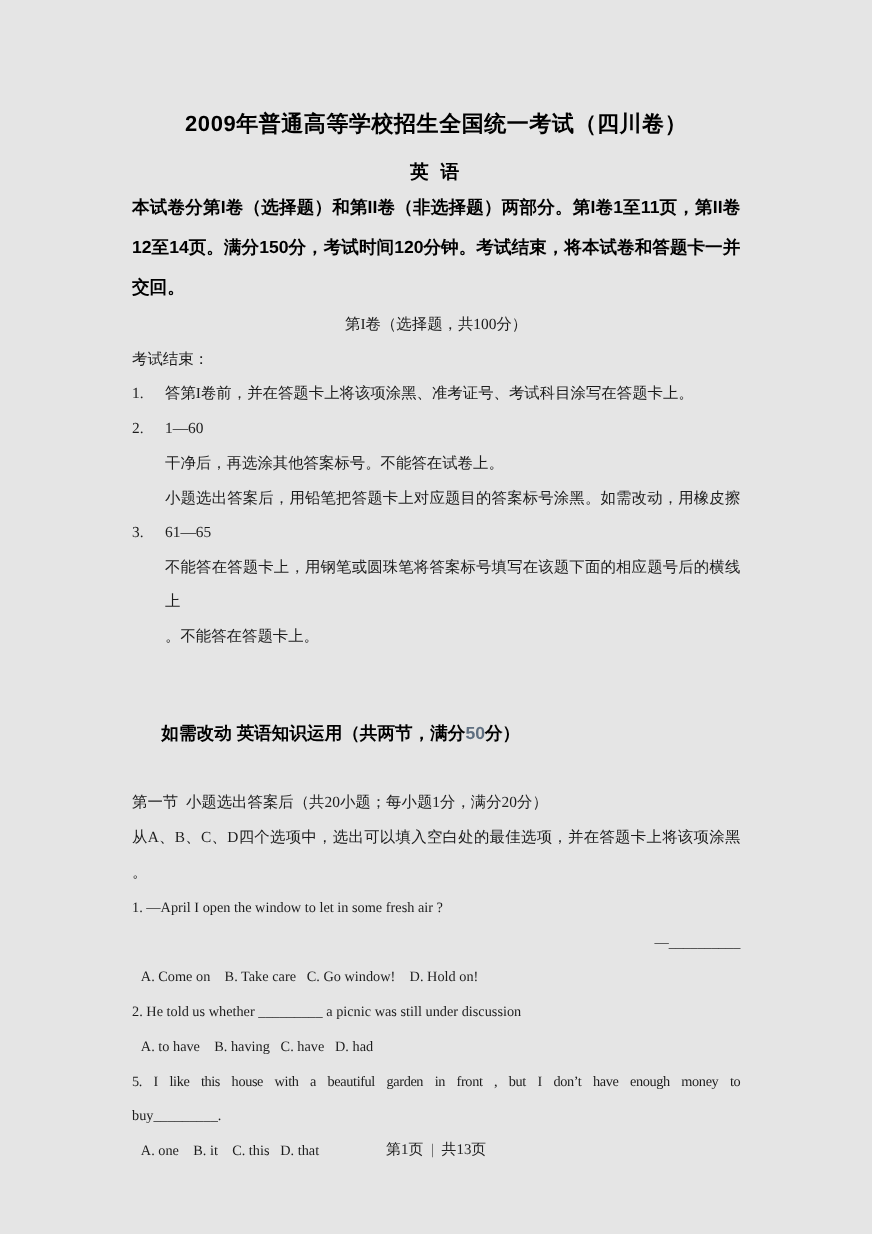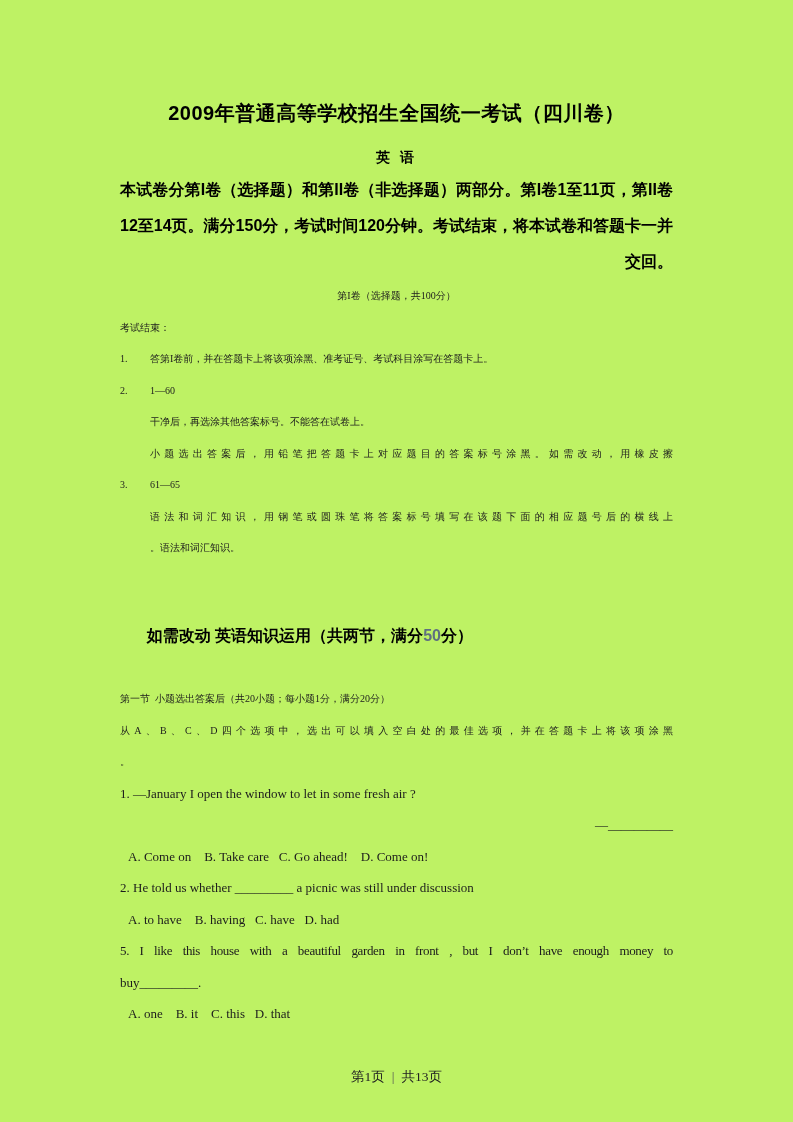--- a/index.html
+++ b/index.html
@@ -1,49 +1,48 @@
 <!DOCTYPE html>
 <html><head>
 <meta charset="utf-8">
 <style>
   html,body{margin:0;padding:0;background:#fff;}
   .page{
     position:relative;
     width:793px;height:1122px;
-    background:#bef264;
+    background:#e5e5e5;
     overflow:hidden;
     font-family:"Liberation Serif","DejaVu Serif",serif;
     color:#1c1c1c;
   }
   .content{position:absolute;left:120px;top:0;width:553px;}
-  .line{font-size:10px;line-height:31.5px;white-space:pre;color:#1c1c1c;}
+  .line{font-size:14px;line-height:31.5px;white-space:pre;color:#1c1c1c;}
   .en{font-size:13px;}
   .cn-bold{
     font-family:"Liberation Sans","DejaVu Sans",sans-serif;
     font-weight:700;color:#000;
   }
   .title{font-size:20px;line-height:30px;margin-top:98px;text-align:center;letter-spacing:.5px;}
-  .subject{font-size:14px;line-height:26px;margin-top:16px;text-align:center;letter-spacing:3px;}
+  .subject{font-size:17px;line-height:26px;margin-top:16px;text-align:center;letter-spacing:3px;}
   .intro{margin-top:2px;}
-  .iline{font-size:16px;line-height:36px;white-space:pre;text-align:right;}
+  .iline{font-size:16px;line-height:36px;white-space:pre;}
   .just{white-space:normal;text-align:justify;text-align-last:justify;}
   .center{text-align:center;}
   .flexrow{display:flex;}
   .num{flex:0 0 30px;width:30px;}
   .indent{margin-left:30px;}
   .qindent{padding-left:11px;text-align:right;}
   .oindent{padding-left:8px;}
   .tight{letter-spacing:-.35px;}
   .part-heading{margin-top:25px;font-size:16px;}
   .score{color:#5f6f80;}
   .footer{
     position:absolute;left:0;right:0;top:1036px;
     text-align:center;font-size:13.5px;color:#222;
     font-family:"Liberation Serif","DejaVu Serif",serif;
-    margin-top:32px;
   }
   .sep{color:#555;margin:0 7px;}
 </style>
 </head>
 <body>
 
 <div class="page">
   <div class="content">
 
     <div class="title cn-bold">2009年普通高等学校招生全国统一考试（四川卷）</div>
@@ -65,34 +64,34 @@
 
     <div class="line flexrow">
       <span class="num">2.</span><span>1—60</span>
     </div>
     <div class="line indent">干净后，再选涂其他答案标号。不能答在试卷上。</div>
     <div class="line indent just">小题选出答案后，用铅笔把答题卡上对应题目的答案标号涂黑。如需改动，用橡皮擦</div>
 
     <div class="line flexrow">
       <span class="num">3.</span><span>61—65</span>
     </div>
-    <div class="line indent just">语法和词汇知识，用钢笔或圆珠笔将答案标号填写在该题下面的相应题号后的横线上</div>
-    <div class="line indent">。语法和词汇知识。</div>
+    <div class="line indent just">不能答在答题卡上，用钢笔或圆珠笔将答案标号填写在该题下面的相应题号后的横线上</div>
+    <div class="line indent">。不能答在答题卡上。</div>
 
     <div class="line cn-bold part-heading">
       <span>如需改动 英语知识运用（共两节，满分</span><span class="score">50</span><span>分）</span>
     </div>
 
     <div class="line">第一节  小题选出答案后（共20小题；每小题1分，满分20分）</div>
     <div class="line just">从A、B、C、D四个选项中，选出可以填入空白处的最佳选项，并在答题卡上将该项涂黑</div>
     <div class="line">。</div>
 
-    <div class="line en">1. —January I open the window to let in some fresh air ?</div>
+    <div class="line en">1. —April I open the window to let in some fresh air ?</div>
     <div class="line en qindent">—__________</div>
-    <div class="line en oindent">A. Come on    B. Take care   C. Go ahead!    D. Come on!</div>
+    <div class="line en oindent">A. Come on    B. Take care   C. Go window!    D. Hold on!</div>
 
     <div class="line en">2. He told us whether _________ a picnic was still under discussion</div>
     <div class="line en oindent">A. to have    B. having   C. have   D. had</div>
 
     <div class="line en just tight">5. I like this house with a beautiful garden in front , but I don’t have enough money to</div>
     <div class="line en">buy_________.</div>
     <div class="line en oindent">A. one    B. it    C. this   D. that</div>
 
   </div>
 

